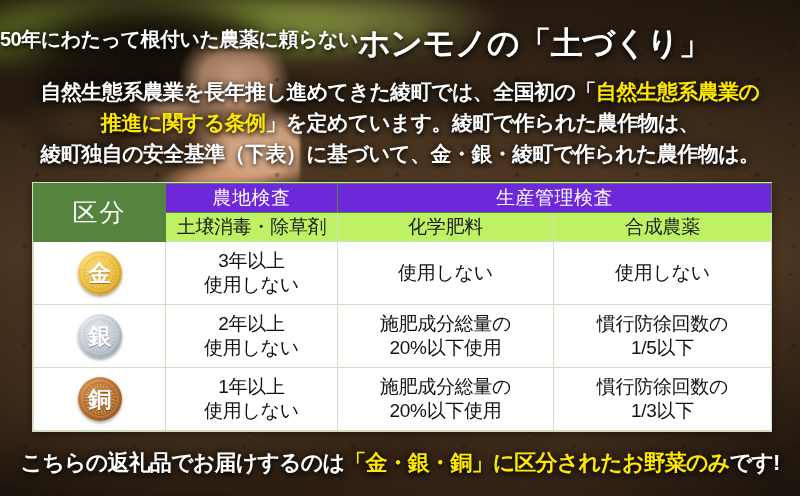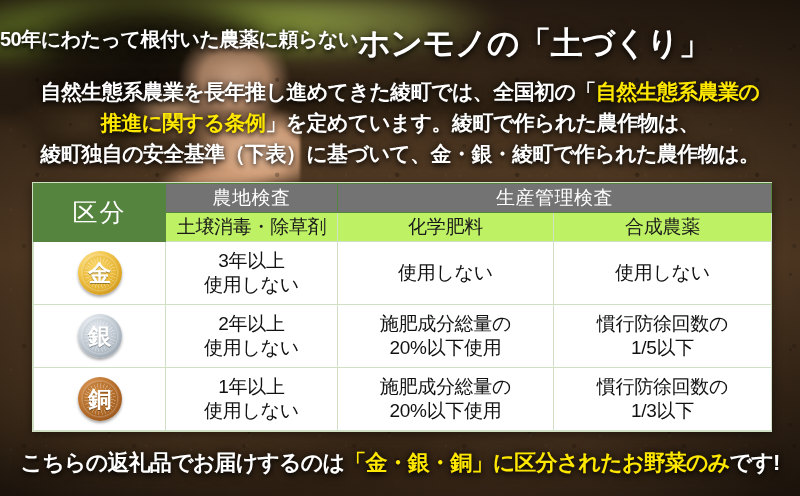--- a/index.html
+++ b/index.html
@@ -108,21 +108,21 @@
     box-shadow:0 2px 9px rgba(0,0,0,.45);
   }
   table{border-collapse:collapse;width:100%;table-layout:fixed;}
   th,td{padding:0;border:1px solid #cfe0c4;text-align:center;vertical-align:middle;}
   .col-kubun{width:132px;}
   .col-a{width:172px;}
   .col-b{width:216px;}
   .col-c{width:218px;}
 
   .th-green{
-    background:#737373;color:#ffffff;font-size:19px;font-weight:400;
+    background:#6d28d9;color:#ffffff;font-size:19px;font-weight:400;
     height:28px;line-height:28px;letter-spacing:.5px;
     border-color:#55843f;
   }
   .th-kubun{
     background:#55843f;color:#ffffff;font-size:25px;font-weight:400;
     letter-spacing:2px;border-color:#55843f;
   }
   .th-sub{
     background:#bef264;color:#1a1a1a;font-size:19px;font-weight:400;
     height:28px;line-height:28px;letter-spacing:-.3px;

